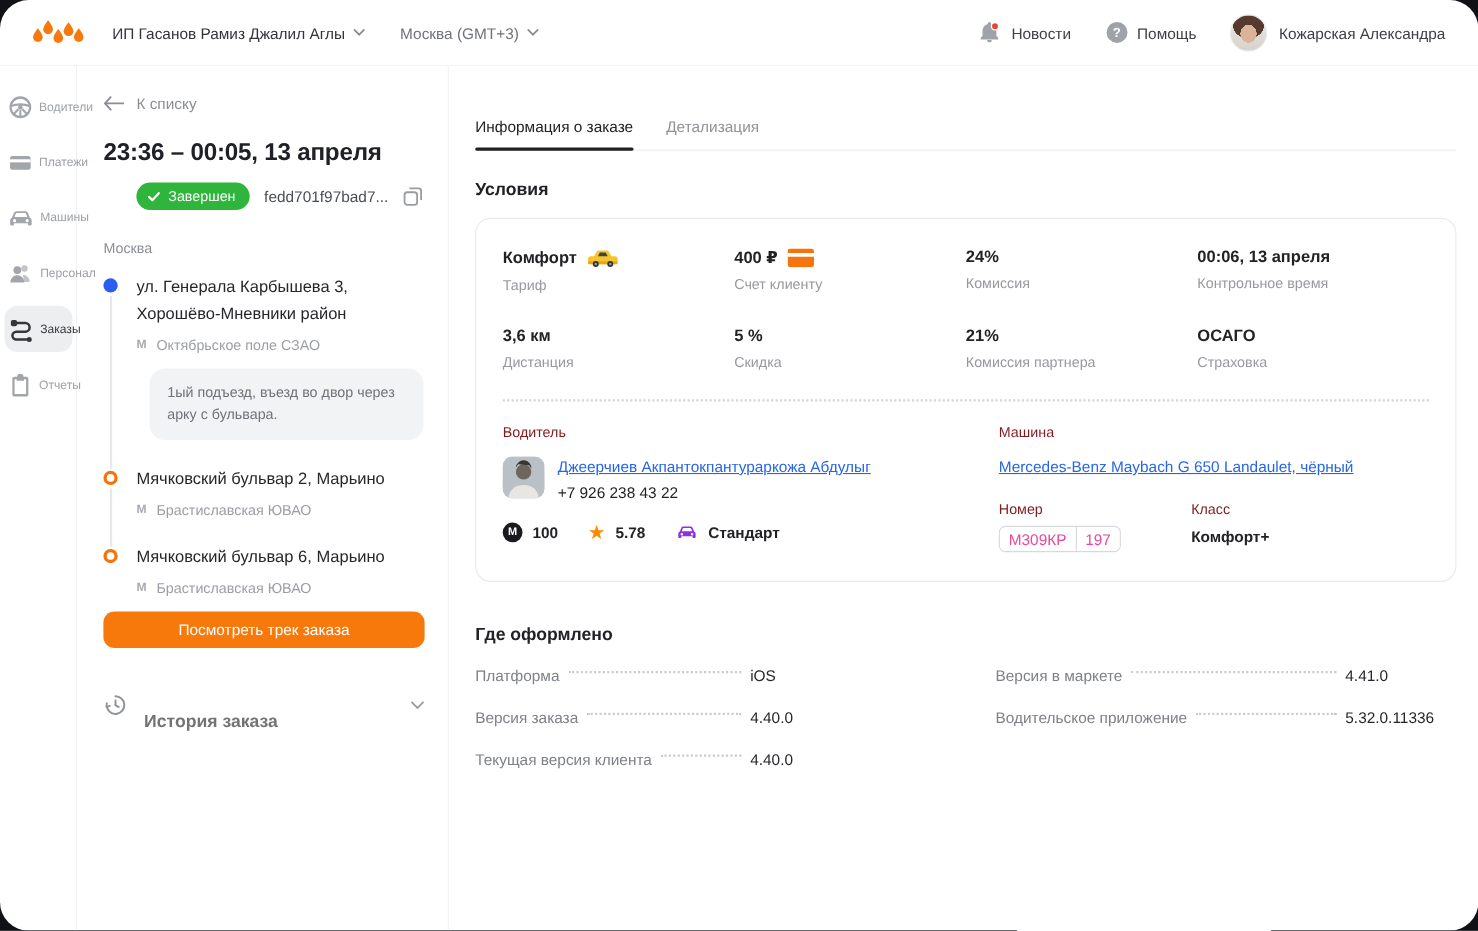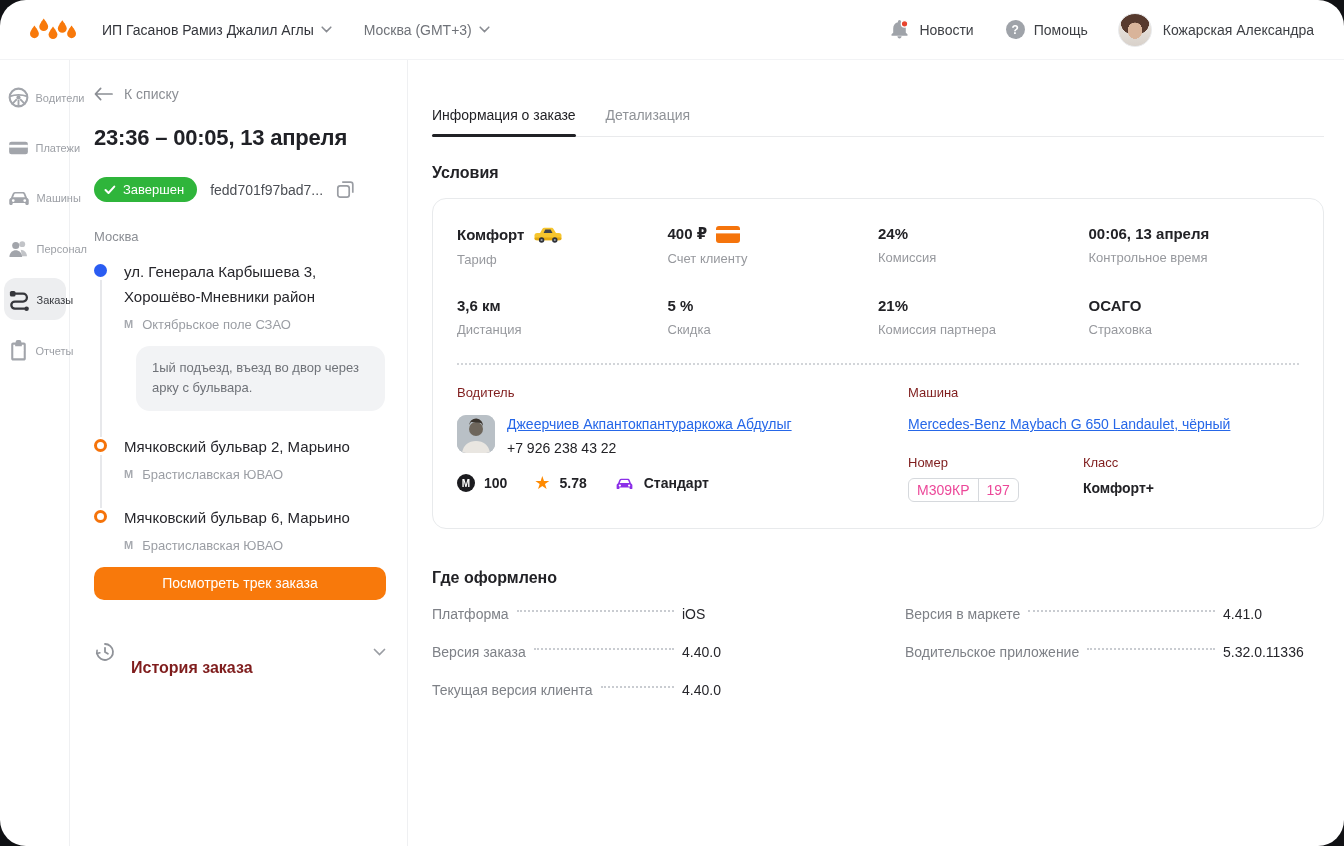--- a/index.html
+++ b/index.html
@@ -57,21 +57,21 @@
   }
   .rail-item.active { background:#EDEEF0; color:#3A3C41;text-align:center; }
 
   
   .panel { width:338px; flex:none; border-right:1px solid #EFF0F2; padding:26px 22px 0 24px; }
   .back-link {
     display:flex; align-items:center; gap:11px; background:none; border:none; cursor:pointer;
     font-family:inherit; font-size:14px; color:#8B8E94; padding:0;
   }
   .order-title { margin-top:23px; font-size:22px; font-weight:700; color:#202126; letter-spacing:-0.2px; }
-  .badge-row { margin-top:26px; display:flex; align-items:center; gap:13px; }
+  .badge-row { margin-top:15px; display:flex; align-items:center; gap:13px;justify-content:flex-end; }
   .status-badge {
     background:#2FB53B; color:#fff; font-size:13px; border-radius:999px;
     padding:5px 13px 5px 10px; display:inline-flex; align-items:center; gap:7px;
   }
   .order-id { font-size:14px; color:#4B4E54; }
   .copy-btn { background:none; border:none; cursor:pointer; padding:0; display:flex; }
   .city-label { margin-top:27px; font-size:13px; color:#8B8E94; }
 
   .route { margin-top:16px; }
   .route-item { position:relative; padding-left:30px; padding-bottom:24px; }
@@ -91,21 +91,21 @@
   }
 
   .track-btn {
     margin-top:14px; width:292px; height:33px; border:none; border-radius:10px; cursor:pointer;
     background:#F8790B; color:#fff; font-family:inherit; font-size:14px;
   }
   .history-row {
     margin-top:27px; width:292px; display:flex; align-items:center; gap:15px;
     background:none; border:none; cursor:pointer; padding:0; font-family:inherit;
   }
-  .history-label { font-size:16px; font-weight:700; color:#7f1d1d;margin-top:32px; }
+  .history-label { font-size:16px; font-weight:700; color:#737373;margin-top:32px; }
   .history-chevron { margin-left:auto; }
 
   
   .main { flex:1; padding:47px 20px 0 24px; overflow:hidden; }
   .tabs { display:flex; gap:30px; border-bottom:1px solid #E9EAEC; }
   .tab {
     position:relative; background:none; border:none; cursor:pointer; padding:0 0 13px;
     font-family:inherit; font-size:14px; color:#8F9297;
   }
   .tab.active { color:#222226; font-weight:500; }

